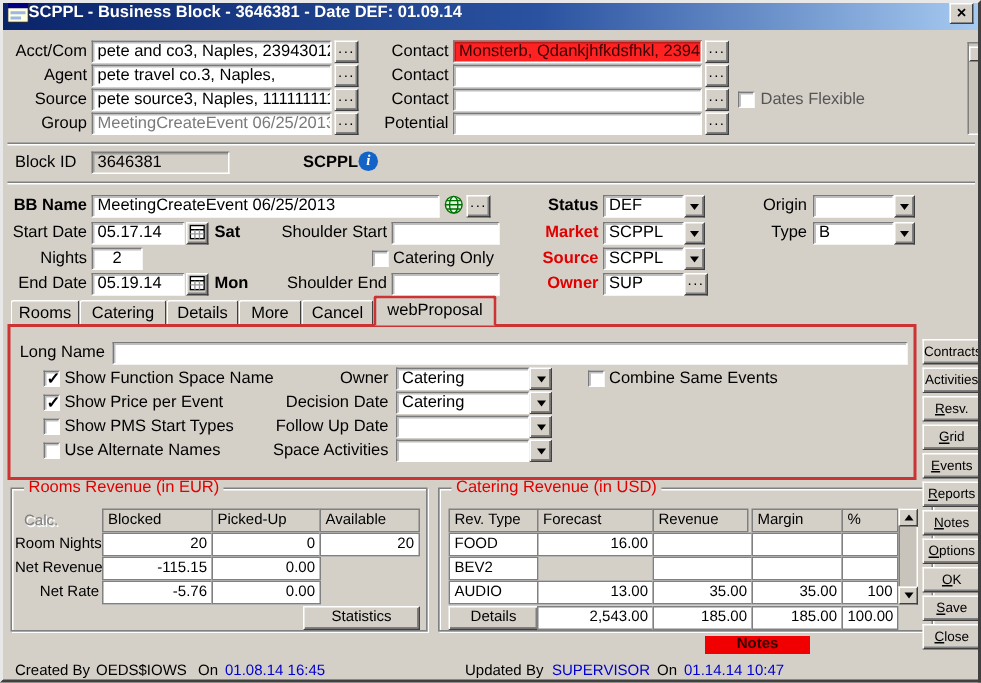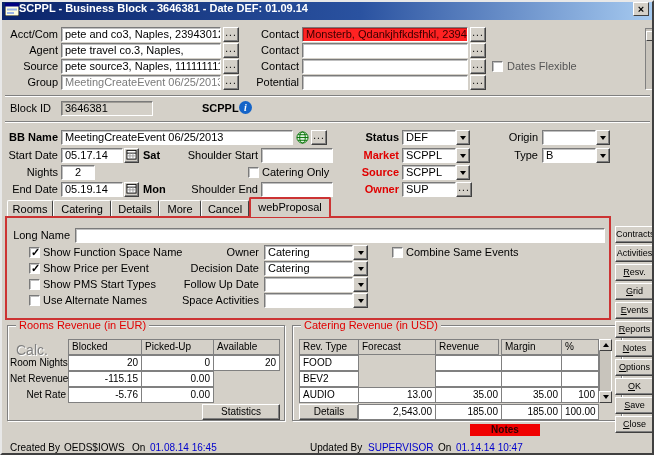--- a/index.html
+++ b/index.html
@@ -59,21 +59,21 @@
   .infoi{position:absolute;width:13px;height:13px;border-radius:50%;background:#1464c8;
     color:#fff;font:italic bold 10px/13px "Liberation Serif",serif;text-align:center}
   .notesban{position:absolute;background:#f00000;color:#300000;font-size:10px;
     line-height:12px;font-weight:bold;text-align:center}
   .vstrip{position:absolute;background:#c8c4bc;border:1px solid;border-color:#808080 #fff #fff #808080}
   .thumb{position:absolute;background:#d4d0c8;border:1px solid;border-color:#fff #404040 #404040 #fff}
   .sbtn{position:absolute;width:13px;height:12px;background:#d4d0c8;border:1px solid;
     border-color:#fff #404040 #404040 #fff;display:flex;align-items:center;justify-content:center}
   .tri-up{width:0;height:0;border-left:3px solid transparent;border-right:3px solid transparent;border-bottom:4px solid #000}
   .tri-down{width:0;height:0;border-left:3px solid transparent;border-right:3px solid transparent;border-top:4px solid #000}
-  .embossed{position:absolute;font-size:14px;color:#808080;text-shadow:1px 1px 0 #fff}
+  .embossed{position:absolute;font-size:10px;color:#808080;text-shadow:1px 1px 0 #fff}
   input.longname{position:absolute;height:15px;background:#fff;border:1px solid;
     border-color:#7a7a7a #fff #fff #7a7a7a;box-shadow:inset 1px 1px 0 rgba(0,0,0,.25);
     font:11px "Liberation Sans",sans-serif;padding:0 3px}
 </style>
 </head>
 <body>
 
 <div class="window">
 
   <div class="titlebar">
@@ -263,20 +263,21 @@
 
   <div class="grp" style="left:290px;top:323px;width:330px;height:96px">
     <div class="grp-title">Catering Revenue (in USD)</div>
     <div class="hcell" style="left:6px;top:13px;width:60px">Rev. Type</div>
     <div class="hcell" style="left:65px;top:13px;width:78px">Forecast</div>
     <div class="hcell" style="left:142px;top:13px;width:64px">Revenue</div>
     <div class="hcell" style="left:208px;top:13px;width:61px">Margin</div>
     <div class="hcell" style="left:268px;top:13px;width:38px">%</div>
 
     <div class="dcell lft" style="left:6px;top:29px;width:60px">FOOD</div>
+    <div class="dcell" style="left:65px;top:29px;width:78px">16.00</div>
     <div class="dcell" style="left:142px;top:29px;width:67px"></div>
     <div class="dcell" style="left:208px;top:29px;width:61px"></div>
     <div class="dcell" style="left:268px;top:29px;width:38px"></div>
 
     <div class="dcell lft" style="left:6px;top:45px;width:60px">BEV2</div>
     <div class="dcell" style="left:142px;top:45px;width:67px"></div>
     <div class="dcell" style="left:208px;top:45px;width:61px"></div>
     <div class="dcell" style="left:268px;top:45px;width:38px"></div>
 
     <div class="dcell lft" style="left:6px;top:61px;width:60px">AUDIO</div>

